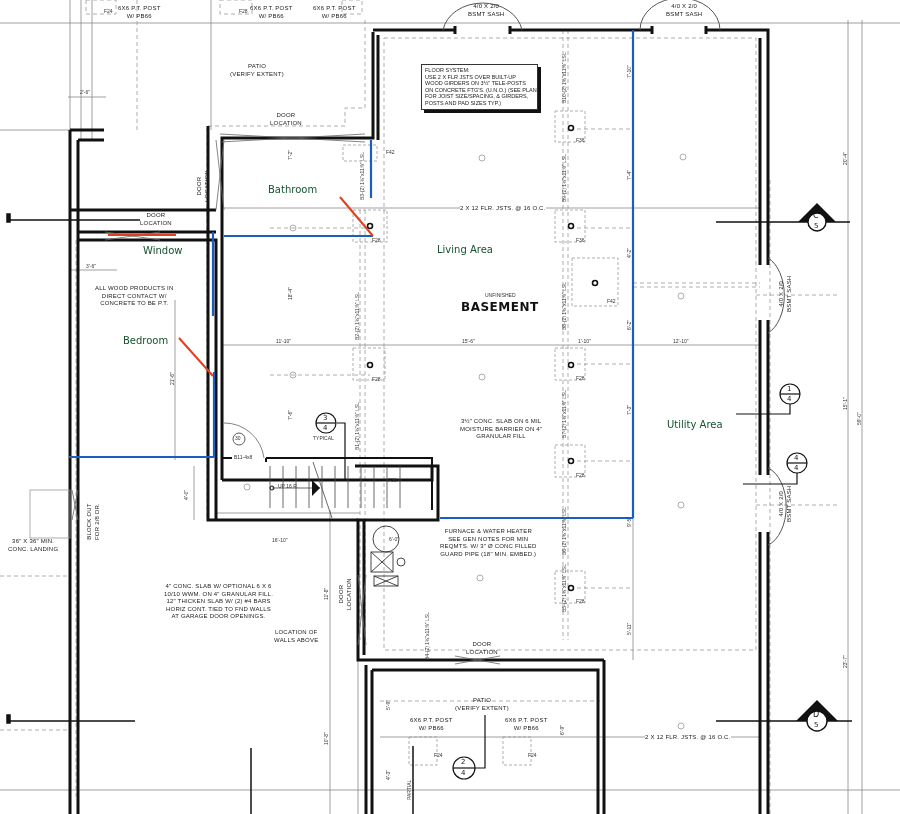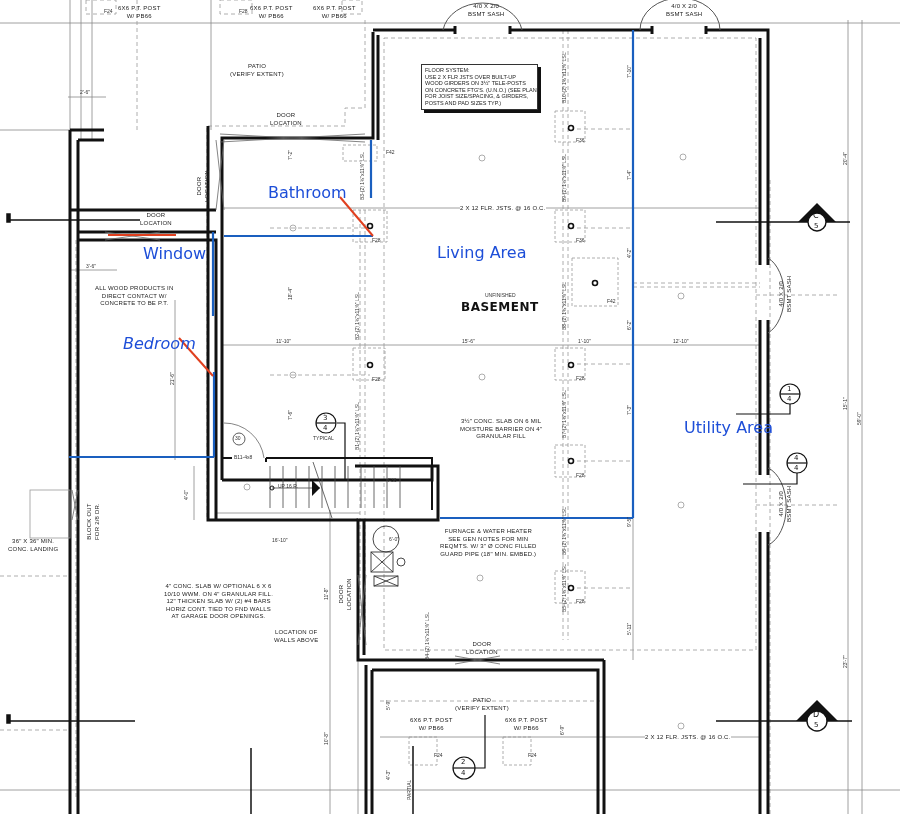--- a/index.html
+++ b/index.html
@@ -1,19 +1,19 @@
 <!DOCTYPE html>
 <html><head>
 <meta charset="utf-8">
 <style>
   html,body{margin:0;padding:0;background:#fff;}
   body{width:900px;height:814px;overflow:hidden;position:relative;font-family:"DejaVu Sans",sans-serif;}
   #plan{position:absolute;left:0;top:0;width:900px;height:814px;}
   .lbl{position:absolute;color:#111;white-space:nowrap;line-height:1;}
-  .room{font-family:"DejaVu Sans",sans-serif;font-size:16px;color:#1d4ed8;}
+  .room{font-family:"DejaVu Sans",sans-serif;font-size:10px;color:#14532d;}
   .note{font-family:"Liberation Sans",sans-serif;font-size:6px;text-align:center;letter-spacing:0.2px;color:#222;white-space:pre;line-height:1.25;}
   .tiny{font-family:"Liberation Sans",sans-serif;font-size:5px;color:#333;}
   .vert{transform-origin:left top;transform:rotate(-90deg);}
   .big{font-family:"DejaVu Sans",sans-serif;font-size:12px;font-weight:bold;letter-spacing:0.5px;}
   .floor-box{position:absolute;left:421px;top:64px;width:117px;height:46px;border:1px solid #333;background:#fff;box-shadow:3px 3px 0 #111;padding:2px 3px;box-sizing:border-box;}
   .floor-box div{font-family:"Liberation Sans",sans-serif;font-size:5.5px;line-height:1.2;color:#222;text-align:left;white-space:nowrap;}
 </style>
 </head>
 <body>
 
@@ -242,23 +242,23 @@
     <circle cx="681" cy="505" r="3"></circle>
     <circle cx="293" cy="375" r="3"></circle>
     <circle cx="247" cy="487" r="3"></circle>
     <circle cx="480" cy="578" r="3"></circle>
     <circle cx="681" cy="726" r="3"></circle>
   </g>
 </svg>
 
 <div class="lbl room" style="left:268px;top:185px;">Bathroom</div>
 <div class="lbl room" style="left:437px;top:245px;">Living Area</div>
-<div class="lbl room" style="left:123px;top:336px;font-style:italic;">Bedroom</div>
+<div class="lbl room" style="left:123px;top:336px;">Bedroom</div>
 <div class="lbl room" style="left:143px;top:246px;">Window</div>
-<div class="lbl room" style="left:667px;top:420px;margin-left:17px;">Utility Area</div>
+<div class="lbl room" style="left:667px;top:420px;">Utility Area</div>
 <div class="lbl tiny" style="left:485px;top:293px;">UNFINISHED</div>
 <div class="lbl big" style="left:461px;top:301px;">BASEMENT</div>
 
 <div class="floor-box">
   <div>FLOOR SYSTEM:</div>
   <div>USE 2 X FLR JSTS OVER BUILT-UP</div>
   <div>WOOD GIRDERS ON 3½" TELE-POSTS</div>
   <div>ON CONCRETE FTG'S. (U.N.O.) (SEE PLAN</div>
   <div>FOR JOIST SIZE/SPACING, &amp; GIRDERS,</div>
   <div>POSTS AND PAD SIZES TYP.)</div>

